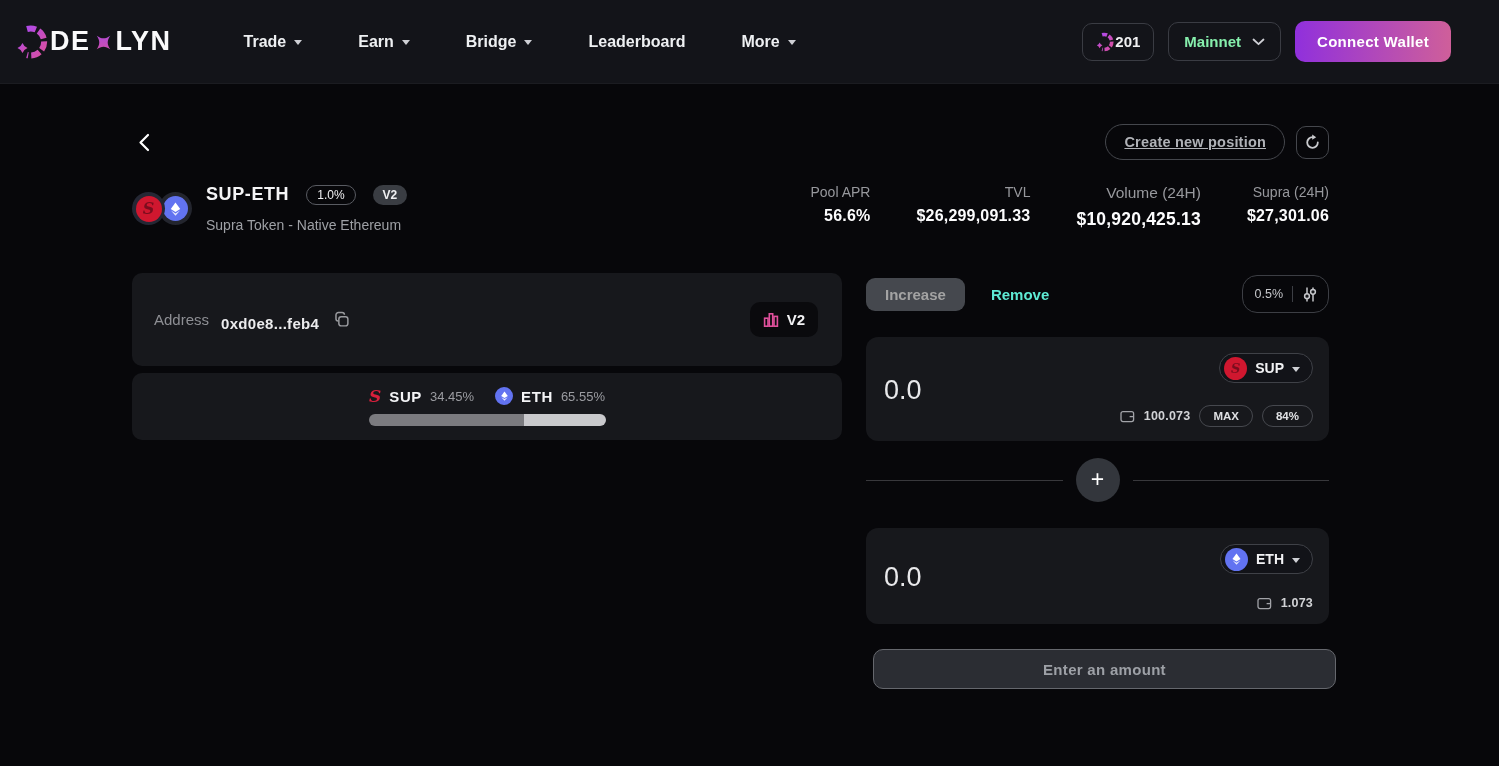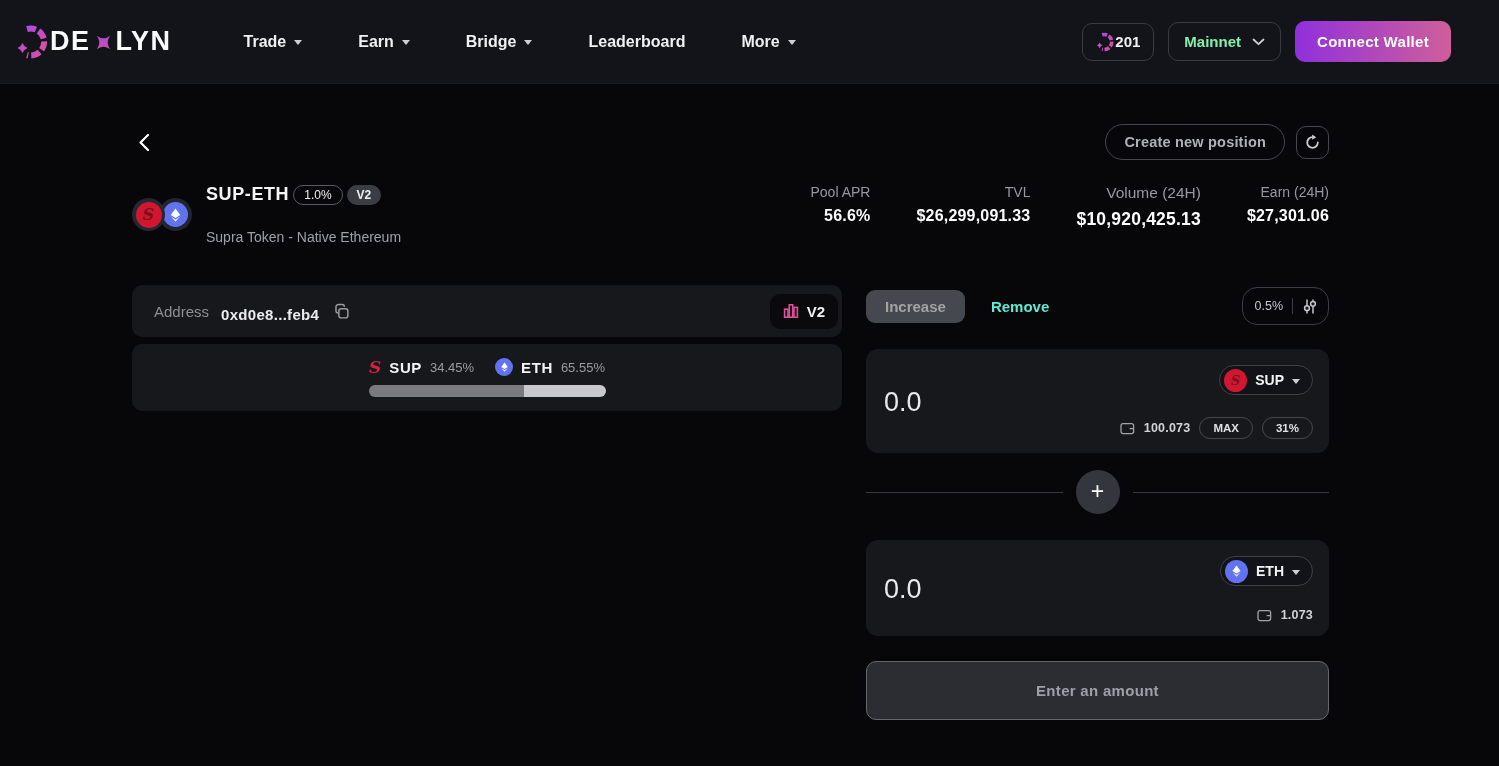--- a/index.html
+++ b/index.html
@@ -25,56 +25,56 @@
   .header-right { margin-left:auto; display:flex; align-items:center; gap:14px; }
   .gas-badge { display:flex; align-items:center; border:1px solid #3a3c43; border-radius:10px; padding:7px 13px; font-size:15px; font-weight:600; color:#f0f0f2; cursor:pointer; }
   .network-btn { display:flex; align-items:center; gap:11px; border:1px solid #3a3c43; border-radius:10px; padding:10px 15px; background:transparent; color:#86efac; font-size:15px; font-weight:600; font-family:inherit; cursor:pointer; }
   .connect-btn { border:none; border-radius:10px; padding:12px 22px; font-size:15px; font-weight:700; color:#fff; font-family:inherit; background:linear-gradient(90deg,#9030dc,#cf5f9a); cursor:pointer; letter-spacing:0.3px; }
 
   
   .page { padding:40px 170px 0 132px; }
   .row-top { display:flex; justify-content:space-between; align-items:center; height:36px; }
   .back-btn { background:none; border:none; padding:2px 6px; cursor:pointer; }
   .toolbar { display:flex; align-items:center; gap:11px; }
-  .create-btn { border:1px solid #45474d; background:transparent; color:#b0b2b7; border-radius:18px; padding:9px 18px; font-size:14.5px; font-weight:700; font-family:inherit; cursor:pointer; letter-spacing:0.2px; }
+  .create-btn { border:1px solid #45474d; background:transparent; color:#b0b2b7; border-radius:18px; padding:9px 18px; font-size:14.5px; font-weight:700; font-family:inherit; cursor:pointer; letter-spacing:0.2px;text-decoration:underline; }
   .refresh-btn { width:33px; height:33px; border:1px solid #45474d; border-radius:10px; background:transparent; display:flex; align-items:center; justify-content:center; cursor:pointer; }
 
   
   .row-pair { display:flex; justify-content:space-between; margin-top:24px; }
   .pair-left { display:flex; gap:14px; }
   .pair-icons { display:flex; align-items:center; }
   .coin { width:33px; height:33px; border-radius:50%; display:flex; align-items:center; justify-content:center; }
   .coin.sup { background:#242734; z-index:1; }
   .coin.eth { background:#23252e; margin-left:-6px; }
   .sup-orb { border-radius:50%; background:#d0172f; color:#7a0d1e; display:flex; align-items:center; justify-content:center; font-family:"DejaVu Serif", serif; font-style:italic; font-weight:bold; }
   .sup-orb.lg { width:26px; height:26px; font-size:16px; }
   .sup-orb.sm { width:23px; height:23px; font-size:13px; }
   .eth-orb { border-radius:50%; background:#6273f1; display:flex; align-items:center; justify-content:center; }
   .eth-orb.lg { width:25px; height:25px; }
   .eth-orb.sm { width:23px; height:23px; }
   .eth-orb.xs { width:18px; height:18px; }
-  .pair-title-row { display:flex; align-items:center; gap:4px; }
+  .pair-title-row { display:flex; align-items:center; gap:17px; }
   .pair-name { font-size:18px; font-weight:700; letter-spacing:0.6px; color:#f4f4f6; }
   .badge-outline { border:1px solid #595b62; border-radius:11px; padding:2px 10px; font-size:12px; color:#f0f0f2; }
   .badge-fill { background:#3a3d43; border-radius:11px; padding:3px 10px; font-size:12px; color:#f0f0f2; font-weight:600; }
-  .pair-sub { margin-top:24px; font-size:14px; color:#9ea0a5; }
+  .pair-sub { margin-top:12px; font-size:14px; color:#9ea0a5; }
   .stats { display:flex; gap:46px; align-items:flex-start; }
   .stat { text-align:right; }
   .stat-label { font-size:14px; color:#97989d; margin-bottom:7px; }
   .stat-value { font-size:16px; font-weight:700; color:#fcfcfd; letter-spacing:0.2px; }
   .stat.lg .stat-label { font-size:15.5px; }
   .stat.lg .stat-value { font-size:17.5px; }
 
   
   .cols { display:flex; justify-content:space-between; margin-top:40px; }
   .col-left { width:710px; }
   .col-right { width:463px; }
   .card { background:#17181c; border-radius:10px; }
 
-  .address-card { height:52px; display:flex; align-items:center; justify-content:space-between; padding:0 4px 0 22px; }
+  .address-card { height:93px; display:flex; align-items:center; justify-content:space-between; padding:0 24px 0 22px; }
   .addr-left { display:flex; align-items:center; gap:12px; }
   .addr-label { color:#8e8f94; font-size:15px; }
   .addr-value { color:#ececee; font-size:15px; font-weight:600; letter-spacing:0.3px;margin-top:7px; }
   .copy-btn { background:none; border:none; padding:2px; cursor:pointer; }
   .v2-chip { background:#0a0a0d; border-radius:10px; padding:9px 13px; display:flex; gap:8px; align-items:center; font-size:15px; font-weight:600; color:#f2f2f4; cursor:pointer; }
 
   .ratio-card { margin-top:7px; height:67px; display:flex; flex-direction:column; align-items:center; justify-content:center; gap:9px; }
   .ratio-labels { display:flex; align-items:center; gap:9px; }
   .ratio-group { display:flex; align-items:center; gap:8px; margin:0 6px; }
   .sup-glyph { font-family:"DejaVu Serif", serif; font-style:italic; font-weight:bold; color:#d8203c; font-size:17px; line-height:1; }
@@ -100,21 +100,21 @@
   .card-right { display:flex; flex-direction:column; justify-content:space-between; align-items:flex-end; }
   .token-select { display:flex; align-items:center; gap:8px; height:30px; border:1px solid #3f4147; background:#121318; border-radius:16px; padding:0 12px 0 4px; font-size:14px; font-weight:600; color:#f2f2f4; font-family:inherit; cursor:pointer; }
   .balance-row { display:flex; align-items:center; gap:9px; }
   .balance-num { font-size:12.5px; color:#d2d3d6; font-weight:600; letter-spacing:0.2px; }
   .chip-btn { border:1px solid #46484e; border-radius:13px; background:transparent; color:#dfe0e3; font-size:11.5px; padding:4px 13px; font-weight:600; font-family:inherit; cursor:pointer; }
 
   .plus-row { display:flex; align-items:center; margin:17px 0; gap:13px; }
   .plus-line { flex:1; height:1px; background:#38383c; }
   .plus-btn { width:44px; height:44px; border-radius:50%; background:#33363c; border:none; color:#fff; font-size:23px; font-weight:300; display:flex; align-items:center; justify-content:center; cursor:pointer; font-family:inherit; padding-bottom:3px; }
 
-  .submit-btn { margin-top:25px; width:100%; height:59px; border-radius:10px; background:#2b2d33; border:1.5px solid #65676d; color:#9da0a6; font-size:15px; font-weight:700; letter-spacing:0.3px; font-family:inherit; cursor:pointer; }
+  .submit-btn { margin-top:25px; width:100%; height:40px; border-radius:10px; background:#2b2d33; border:1.5px solid #65676d; color:#9da0a6; font-size:15px; font-weight:700; letter-spacing:0.3px; font-family:inherit; cursor:pointer;margin-left:7px; }
 </style>
 </head>
 <body>
 
 <div class="header">
   <div class="logo">
     <span>
       <svg width="34" height="38" viewBox="0 0 34 38">
         <defs>
           <linearGradient id="lg1" x1="0" y1="0" x2="1" y2="1">
@@ -238,21 +238,21 @@
       </div>
       <div class="stat">
         <div class="stat-label">TVL</div>
         <div class="stat-value">$26,299,091.33</div>
       </div>
       <div class="stat lg">
         <div class="stat-label">Volume (24H)</div>
         <div class="stat-value">$10,920,425.13</div>
       </div>
       <div class="stat">
-        <div class="stat-label">Earn (24H)</div>
+        <div class="stat-label">Supra (24H)</div>
         <div class="stat-value">$27,301.06</div>
       </div>
     </div>
   </div>
 
   <div class="cols">
 
     <div class="col-left">
       <div class="card address-card">
         <div class="addr-left">
@@ -333,21 +333,21 @@
           </button>
           <div class="balance-row">
             <span>
               <svg width="15" height="13" viewBox="0 0 15 13" fill="none" stroke="#a2a3a8" stroke-width="1.3">
                 <rect x="1" y="1.6" width="12.6" height="10" rx="2"></rect>
                 <path d="M9.6 6.6 h3.9"></path>
               </svg>
             </span>
             <span class="balance-num">100.073</span>
             <button class="chip-btn">MAX</button>
-            <button class="chip-btn">31%</button>
+            <button class="chip-btn">84%</button>
           </div>
         </div>
       </div>
 
       
       <div class="plus-row">
         <div class="plus-line"></div>
         <button class="plus-btn">+</button>
         <div class="plus-line"></div>
       </div>

